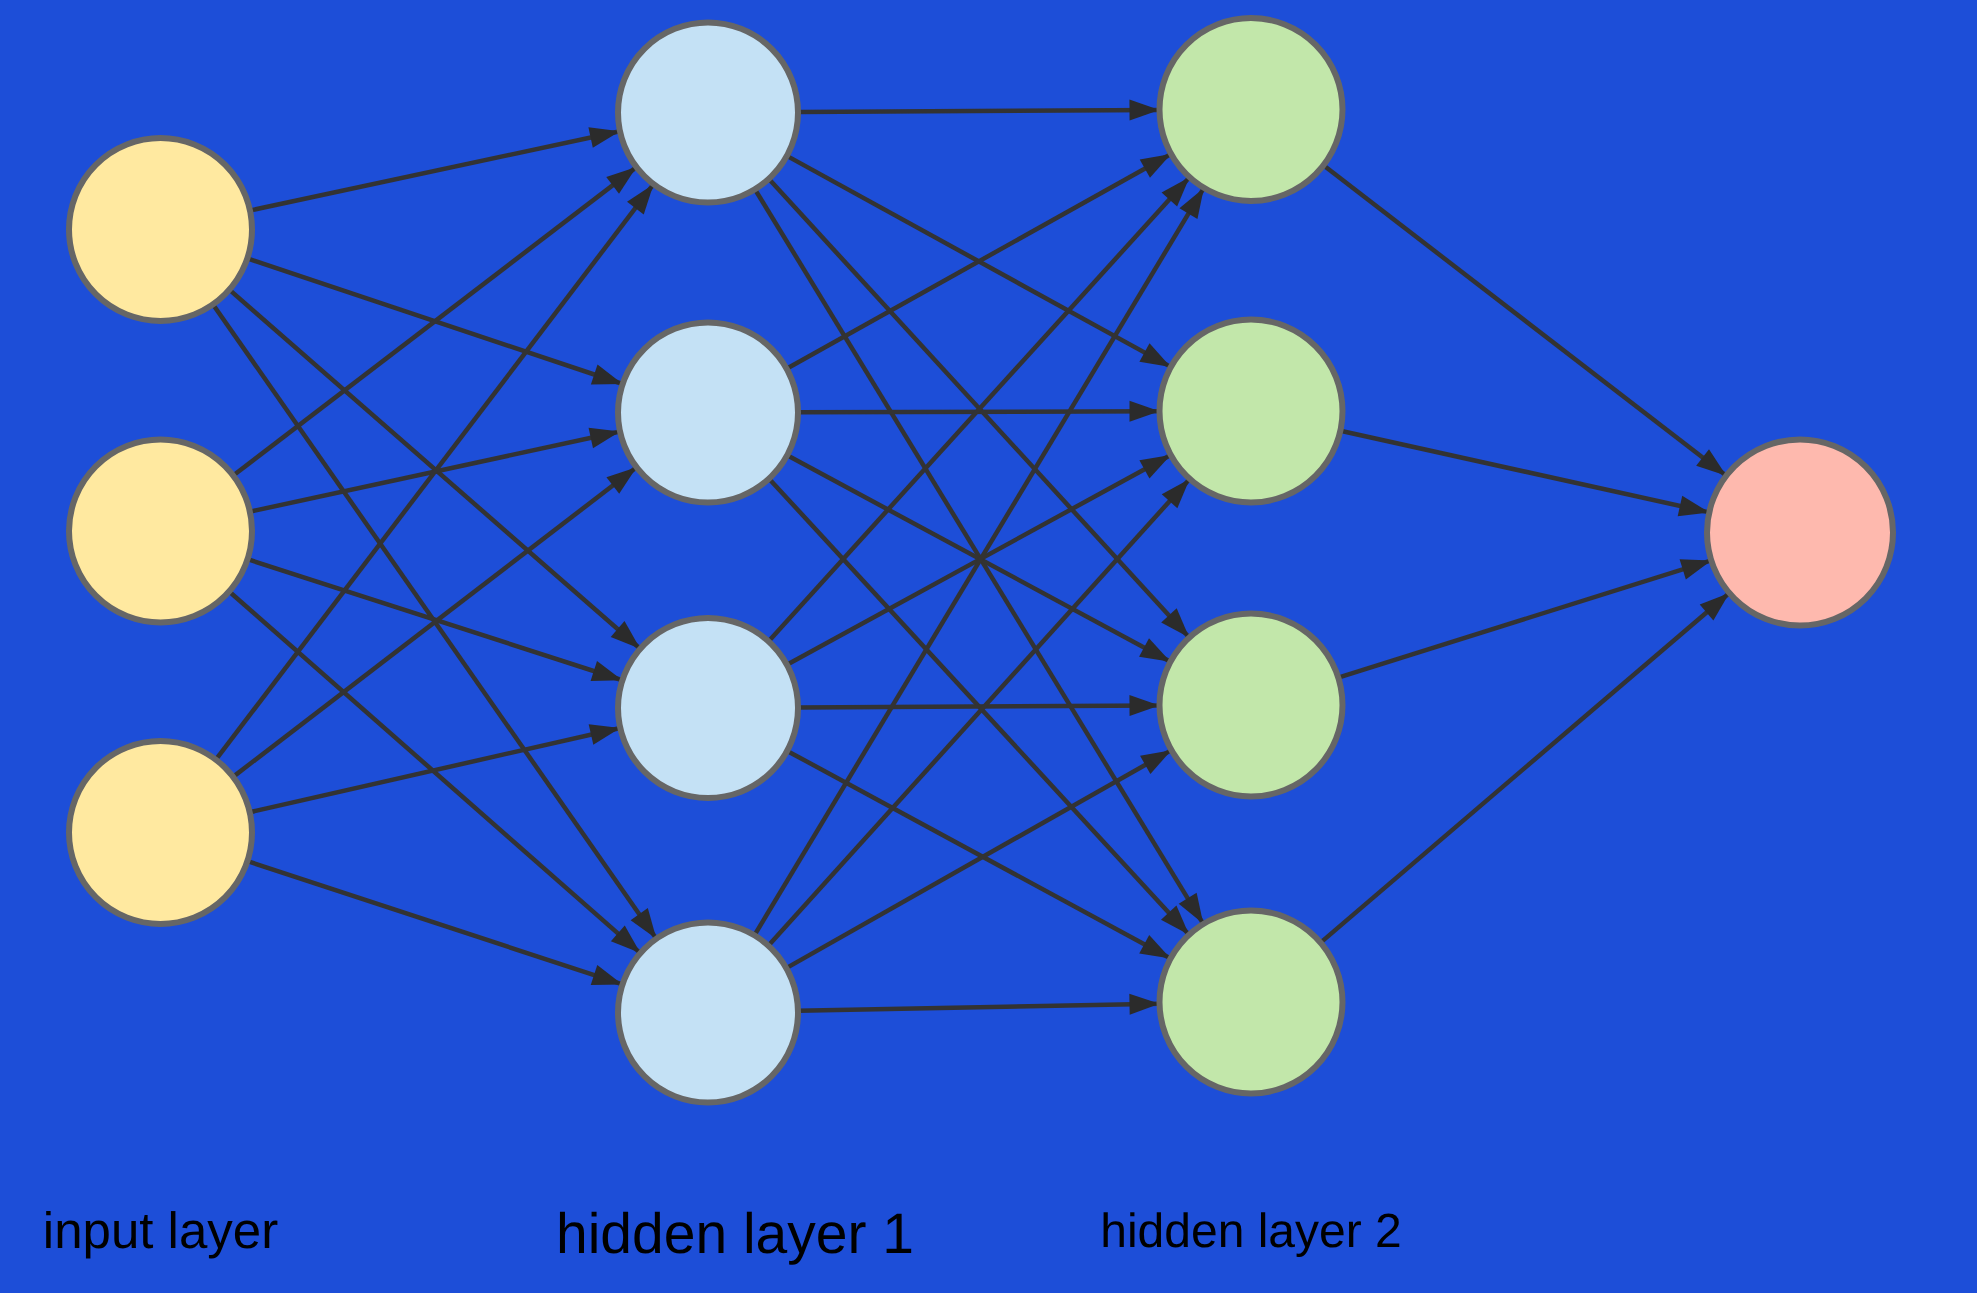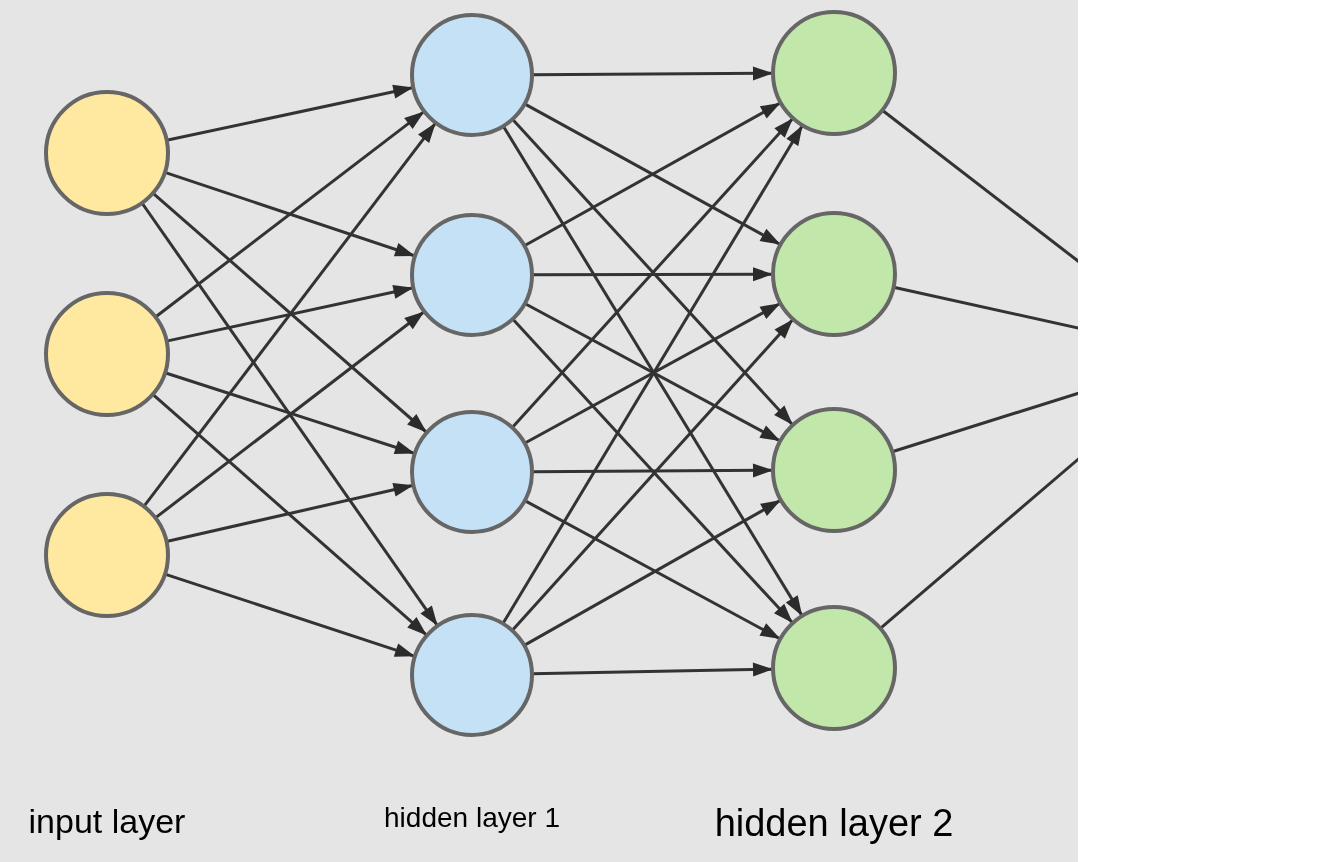--- a/index.html
+++ b/index.html
@@ -3,23 +3,23 @@
 <meta charset="utf-8">
 <style>
   html, body {
     margin: 0;
     padding: 0;
     background: #ffffff;
     font-family: "Liberation Sans", sans-serif;
   }
   #canvas {
     position: relative;
-    width: 1078px;
+    width: 1318px;
     height: 862px;
-    background: #e5e5e5;
+    background: #1d4ed8;
     overflow: hidden;
   }
   #network-svg {
     position: absolute;
     left: 0;
     top: 0;
     width: 1318px;
     height: 862px;
     display: block;
   }
@@ -88,15 +88,15 @@
         <circle cx="472" cy="675" r="60" fill="#C4E1F5" stroke="#666666" stroke-width="4"></circle>
         <circle cx="834" cy="73" r="61" fill="#C2E7AA" stroke="#666666" stroke-width="4"></circle>
         <circle cx="834" cy="274" r="61" fill="#C2E7AA" stroke="#666666" stroke-width="4"></circle>
         <circle cx="834" cy="470" r="61" fill="#C2E7AA" stroke="#666666" stroke-width="4"></circle>
         <circle cx="834" cy="668" r="61" fill="#C2E7AA" stroke="#666666" stroke-width="4"></circle>
         <circle cx="1200" cy="355" r="62" fill="#FEB9AE" stroke="#666666" stroke-width="4"></circle>
       </g>
     </svg>
 
   <div class="layer-label" style="left: 107px; top: 802px; font-size: 34px; color: rgb(0, 0, 0);">input layer</div>
-  <div class="layer-label" style="left: 472px; top: 802px; font-size: 28px; color: rgb(0, 0, 0);">hidden layer 1</div>
-  <div class="layer-label" style="left: 834px; top: 802px; font-size: 38px; color: rgb(0, 0, 0);">hidden layer 2</div>
+  <div class="layer-label" style="left: 490px; top: 802px; font-size: 38px; color: rgb(0, 0, 0);">hidden layer 1</div>
+  <div class="layer-label" style="left: 834px; top: 802px; font-size: 32px; color: rgb(0, 0, 0);">hidden layer 2</div>
 </div>
 
 </body></html>

